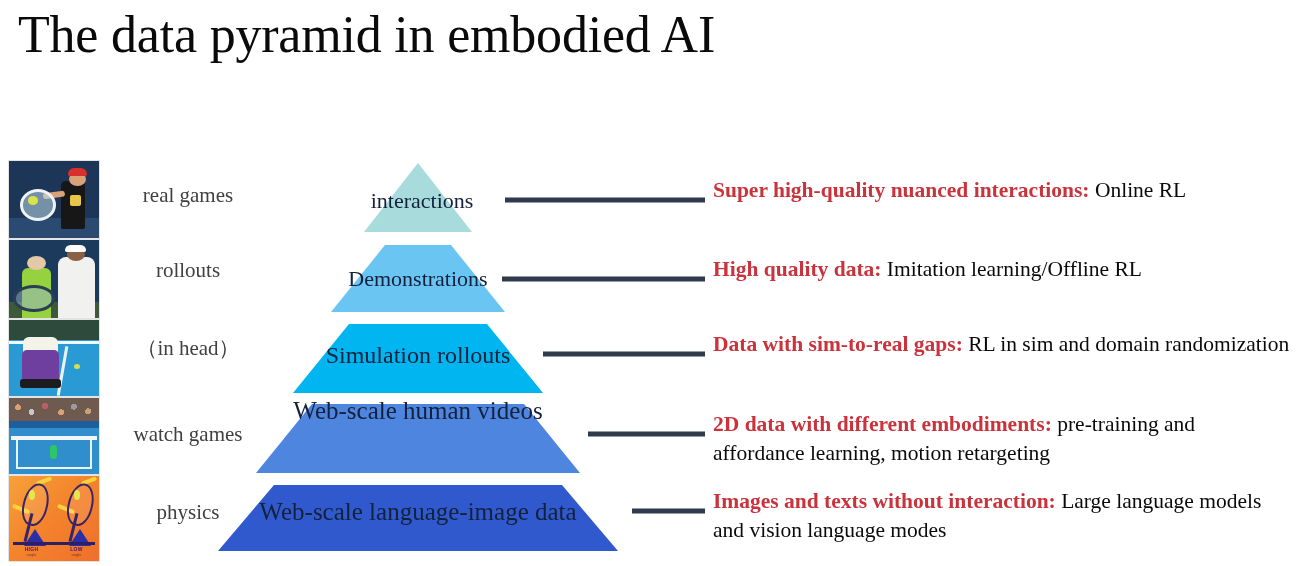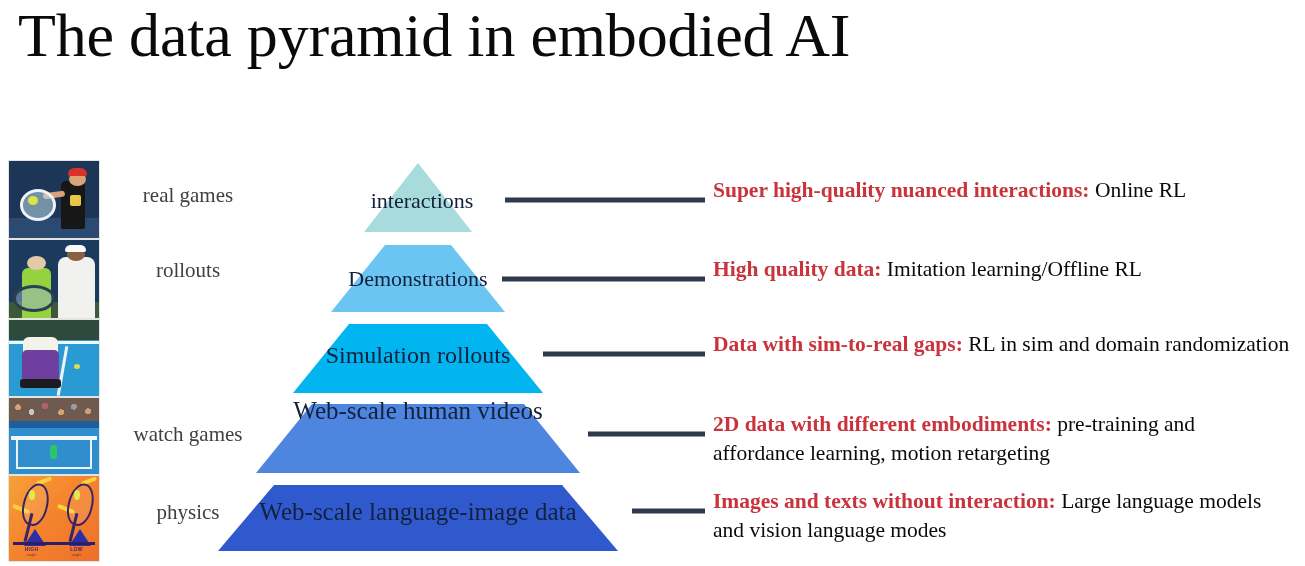--- a/index.html
+++ b/index.html
@@ -14,21 +14,21 @@
     overflow: hidden;
     font-family: "Liberation Serif", "DejaVu Serif", serif;
     color: #000000;
   }
 
   
   #page-title {
     position: absolute;
     left: 18px;
     top: 6px;
-    font-size: 62px;
+    font-size: 52px;
     line-height: 58px;
     letter-spacing: -0.2px;
     color: #0a0a0a;
     white-space: nowrap;
   }
 
   
   #thumb-strip {
     position: absolute;
     left: 8px;
@@ -228,20 +228,21 @@
       <div class="t5-cap">LOW</div>
       <div class="t5-sub">angle</div>
     </div>
     <div class="t5-ground"></div>
   </div>
 </div>
 
 <div class="left-label" style="top:183px">real games</div>
 <div class="left-label" style="top:258px">rollouts</div>
 <div class="left-label" style="top:336px">
+  <div>（in head）</div>
 </div>
 <div class="left-label" style="top:422px">watch games</div>
 <div class="left-label" style="top:500px">physics</div>
 
 <svg id="pyramid" viewBox="0 0 1305 566">
 
   <polygon points="418,163 472,232 364,232" fill="#a8dcdc"></polygon>
 
   <polygon points="385,245 451,245 505,312 331,312" fill="#6bc5f2"></polygon>
 

